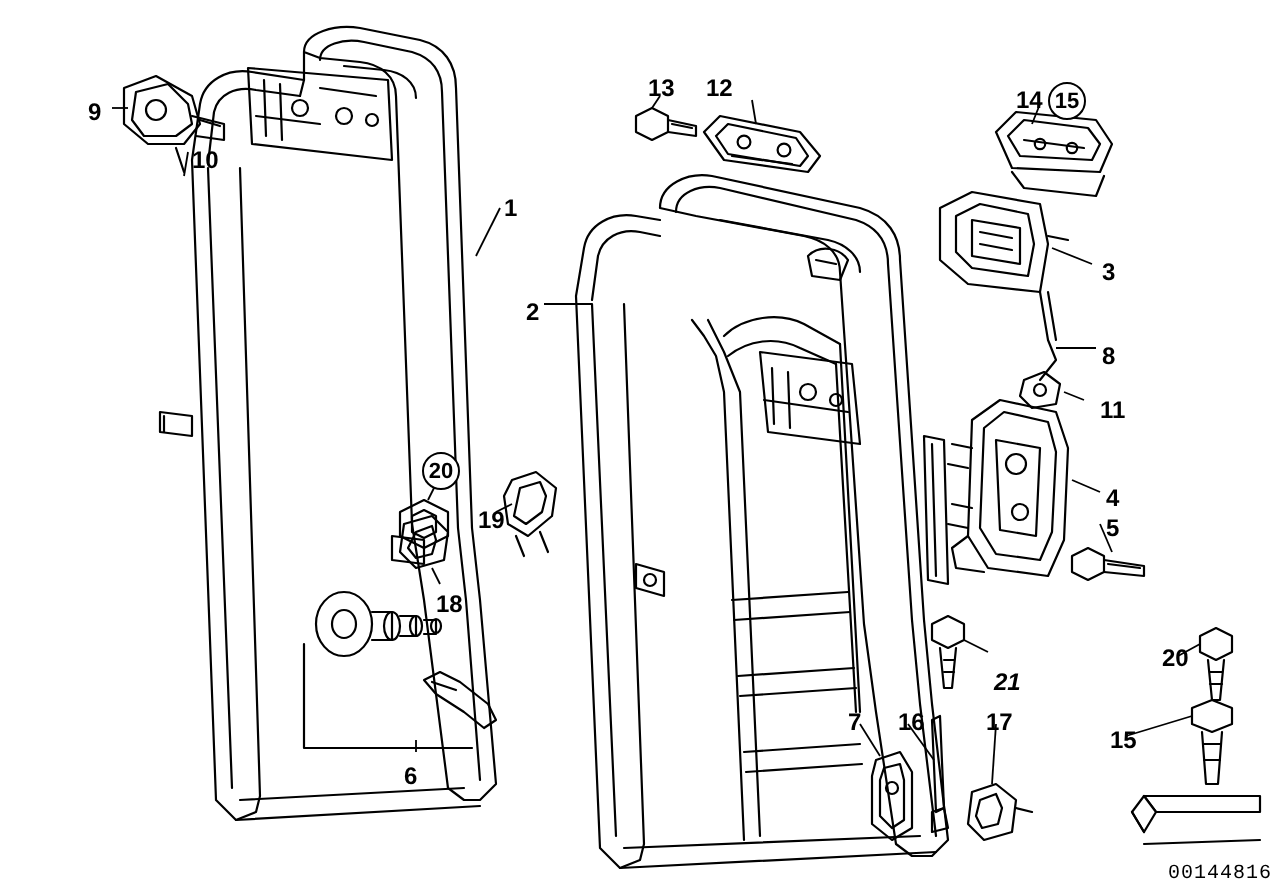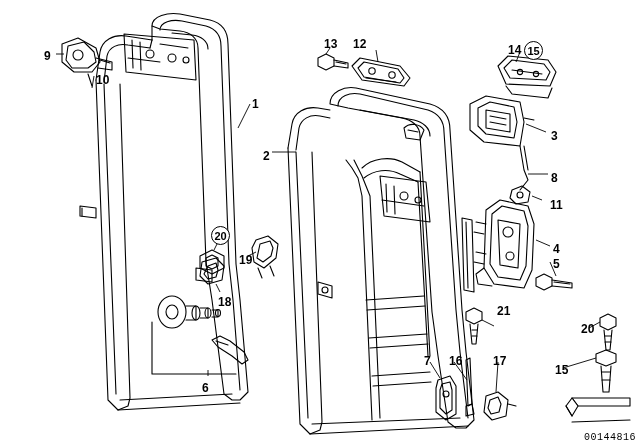--- a/index.html
+++ b/index.html
@@ -243,21 +243,21 @@
 <div class="circ" style="left:524px;top:41px;">15</div>
 <div class="lbl" style="left:551px;top:130px;">3</div>
 <div class="lbl" style="left:551px;top:172px;">8</div>
 <div class="lbl" style="left:550px;top:199px;text-align:center;">11</div>
 <div class="lbl" style="left:553px;top:243px;">4</div>
 <div class="lbl" style="left:553px;top:258px;">5</div>
 <div class="circ" style="left:211px;top:226px;">20</div>
 <div class="lbl" style="left:239px;top:254px;text-align:center;">19</div>
 <div class="lbl" style="left:218px;top:296px;text-align:right;">18</div>
 <div class="lbl" style="left:202px;top:382px;">6</div>
-<div class="lbl" style="left:497px;top:305px;">21</div>
+<div class="lbl" style="left:497px;top:335px;font-style:italic;">21</div>
 <div class="lbl" style="left:424px;top:355px;">7</div>
 <div class="lbl" style="left:449px;top:355px;">16</div>
 <div class="lbl" style="left:493px;top:355px;text-align:right;">17</div>
 <div class="lbl" style="left:581px;top:323px;">20</div>
 <div class="lbl" style="left:555px;top:364px;">15</div>
 
 <div class="pn" style="left:584px;top:432px;">00144816</div>
 
 </div>
 

